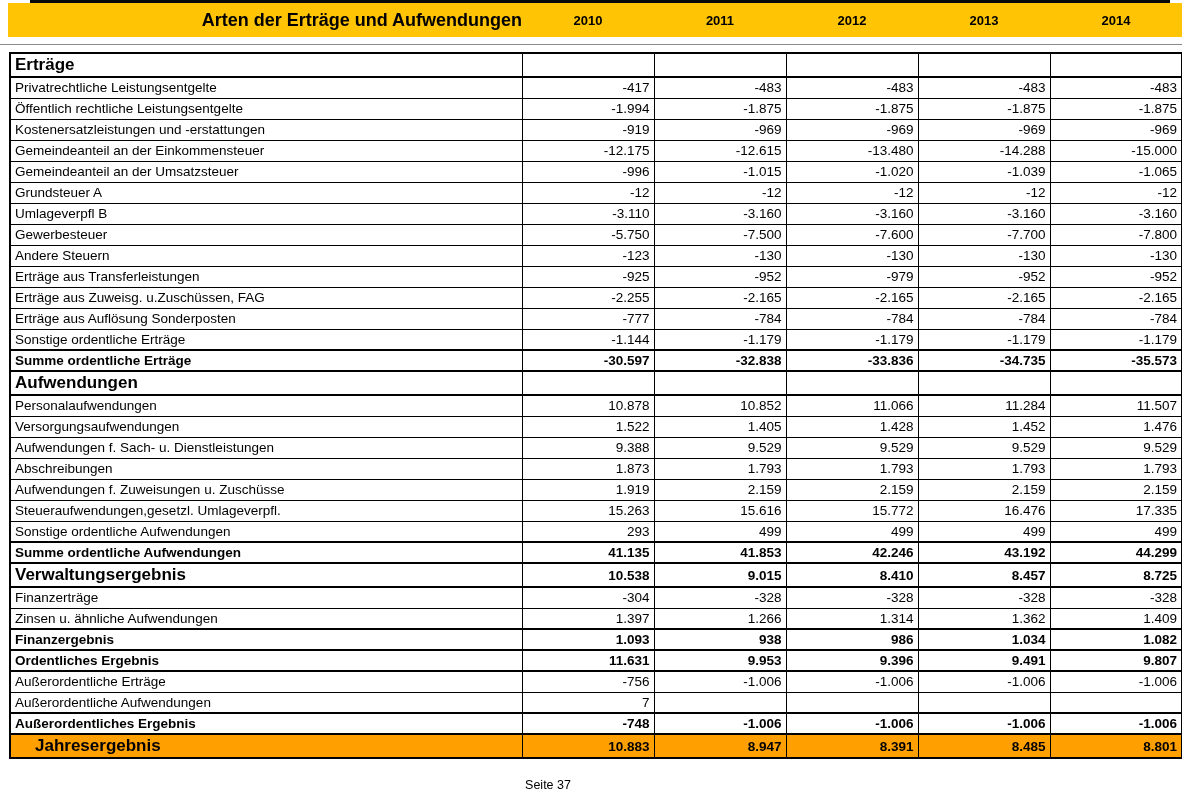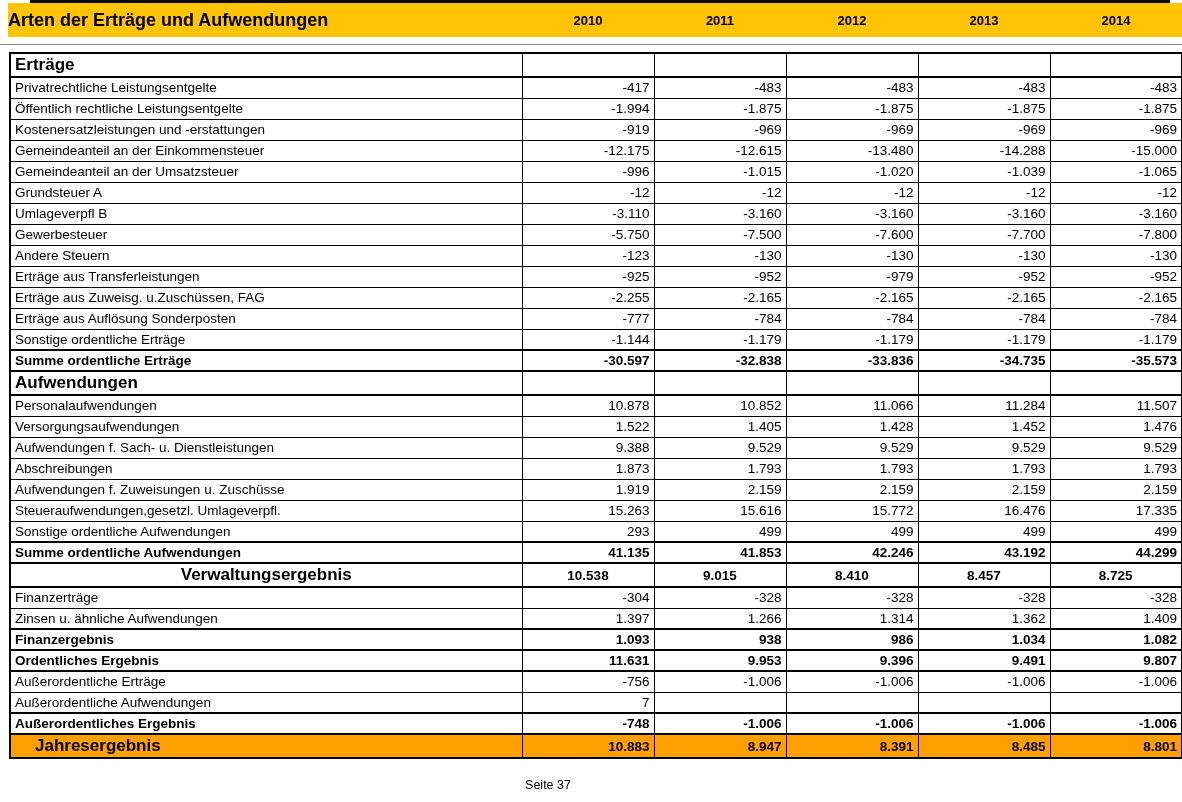--- a/index.html
+++ b/index.html
@@ -17,21 +17,21 @@
     position: absolute; left: 30px; top: 0; width: 1140px; height: 3px;
     background: #0a0a0a;
   }
 
   .header-bar {
     position: absolute; left: 8px; top: 3px; width: 1174px; height: 34px;
     background: var(--header-bg, #FFC403);
     display: flex; align-items: center;
   }
   .header-title {
-    width: 514px; text-align: left;
+    width: 514px; text-align: right;
     font-size: 18px; font-weight: bold;
   }
   .header-year {
     width: 132px; text-align: center;
     font-size: 13px; font-weight: bold;
   }
 
   .sub-rule {
     position: absolute; left: 0; top: 44px; width: 1182px; height: 1px;
     background: #8a8a8a;
@@ -57,21 +57,21 @@
     vertical-align: middle;
   }
   td.label-cell { text-align: left; }
   td.value-cell { text-align: right; }
 
   tr.row-section td { height: 24px; border-bottom-width: 2px; }
   tr.row-section td.label-cell { font-size: 17px; font-weight: bold; }
 
   tr.row-summary td { font-weight: bold; border-top-width: 2px; border-bottom-width: 2px; }
 
-  tr.row-result td { height: 24px; font-weight: bold; border-top-width: 2px; border-bottom-width: 2px; text-align: center; }
+  tr.row-result td { height: 24px; font-weight: bold; border-top-width: 2px; border-bottom-width: 2px; }
   tr.row-result td.label-cell { font-size: 17px; }
 
   tr.row-highlight td {
     height: 24px; font-weight: bold;
     background: var(--highlight-bg, #FFA000);
     border-top-width: 2px;
     padding-left: 24px;
   }
   tr.row-highlight td.label-cell { font-size: 17px; }
 

